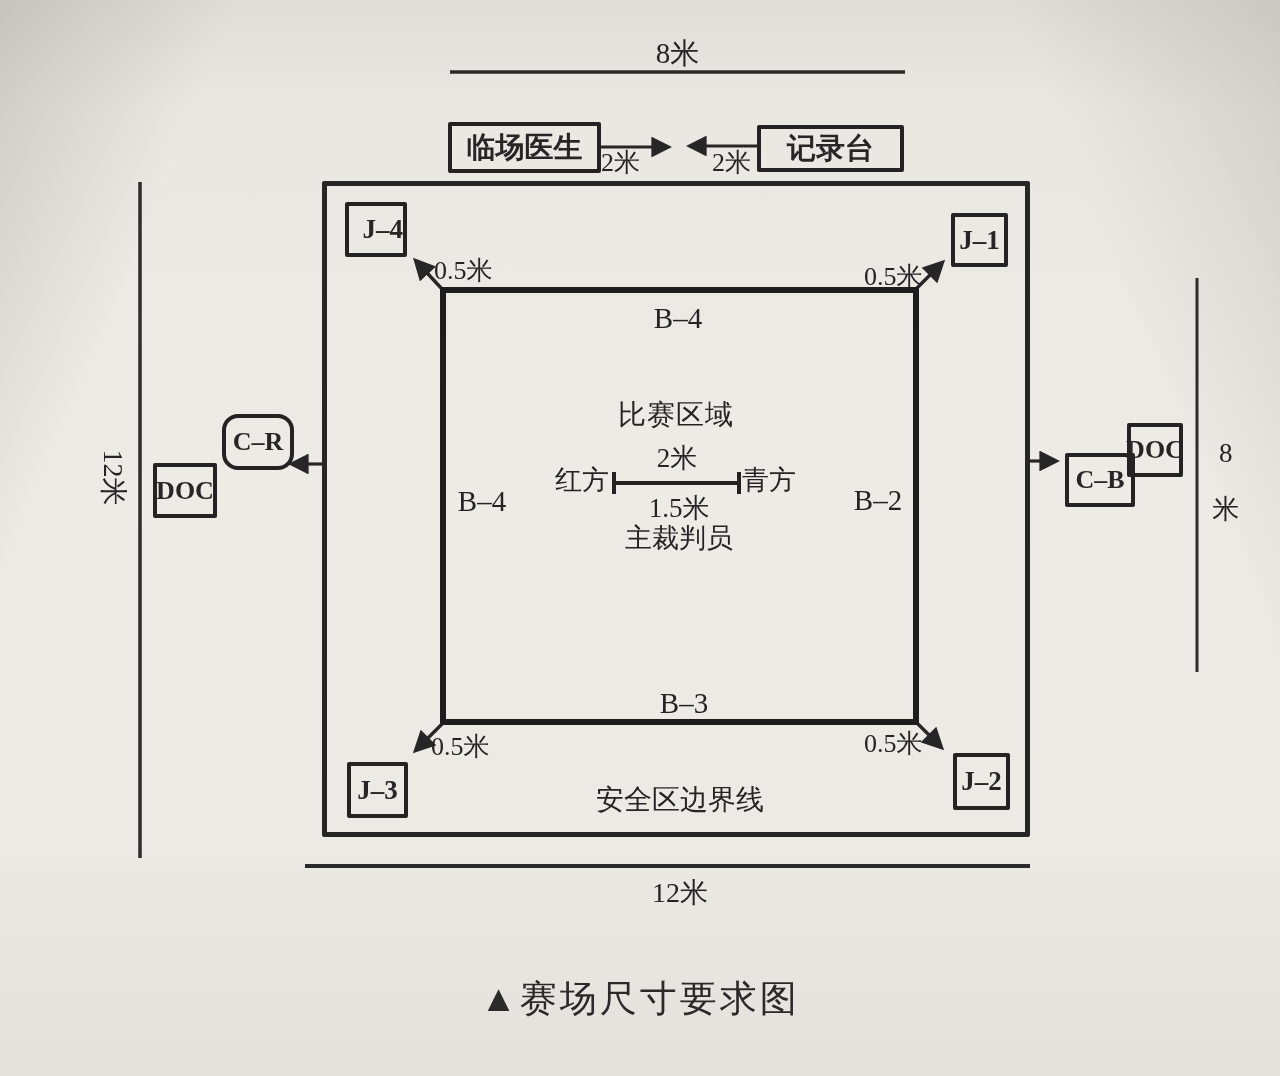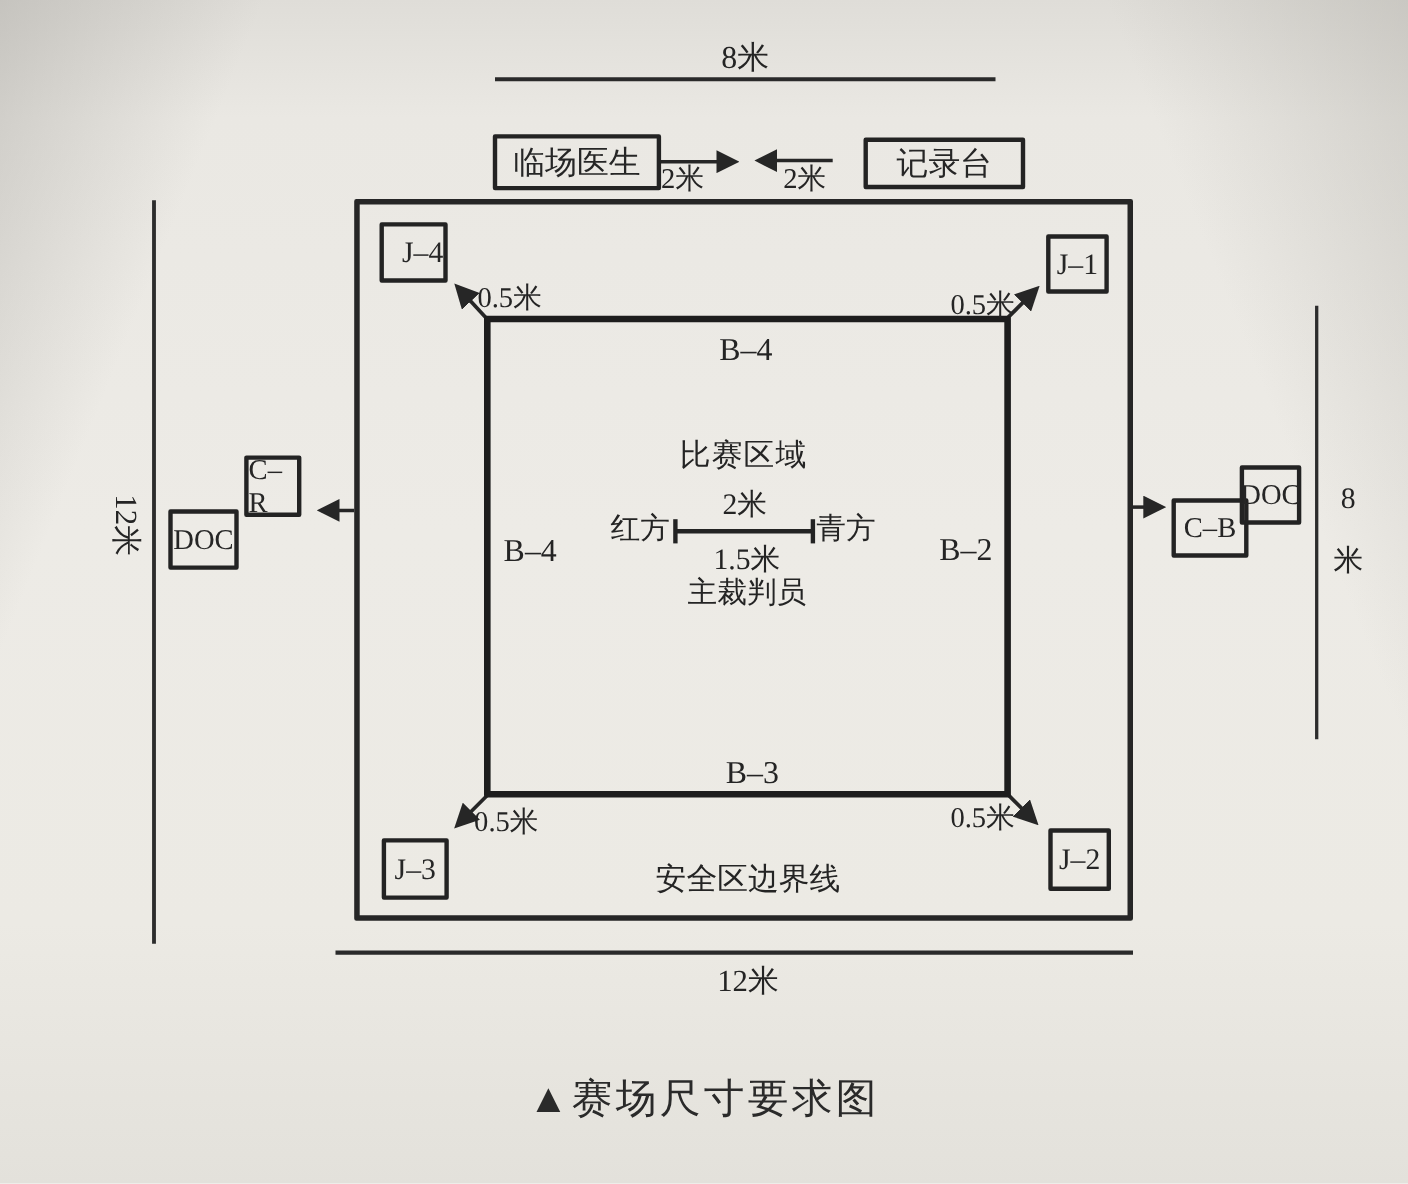--- a/index.html
+++ b/index.html
@@ -26,20 +26,21 @@
   }
   .center{text-align:center;}
   .box{
     position:absolute;
     box-sizing:border-box;
     border:4px solid #232323;
     border-radius:2px;
     display:flex;align-items:center;justify-content:center;
     font-size:27px;
     background:transparent;
+    font-weight:bold;
   }
   .rect{
     position:absolute;
     box-sizing:border-box;
     border-radius:2px;
   }
   .outer-rect{
     left:322px;top:181px;width:708px;height:656px;
     border:5px solid #262626;
   }
@@ -102,21 +103,21 @@
   </svg>
 
   <div class="rect outer-rect"></div>
   <div class="rect inner-rect"></div>
 
   <div class="lbl center" style="left:620px;top:38px;width:115px;font-size:29px;">8米</div>
 
   <div class="box" style="left:448px;top:122px;width:153px;height:51px;font-size:29px;">
     <span>临场医生</span>
   </div>
-  <div class="box" style="left:757px;top:125px;width:147px;height:47px;font-size:29px;margin-left:28px;">
+  <div class="box" style="left:757px;top:125px;width:147px;height:47px;font-size:29px;">
     <span>记录台</span>
   </div>
 
   <div class="lbl" style="left:601px;top:149px;font-size:26px;">2米</div>
   <div class="lbl" style="left:712px;top:149px;font-size:26px;">2米</div>
 
   <div class="box" style="left:345px;top:202px;width:62px;height:55px;justify-content:flex-end;">
     <span>J–4</span>
   </div>
   <div class="box" style="left:951px;top:213px;width:57px;height:54px;">
@@ -140,21 +141,21 @@
   <div class="lbl center" style="left:444px;top:486px;width:76px;font-size:29px;">B–4</div>
 
   <div class="lbl center" style="left:592px;top:400px;width:168px;font-size:28px;letter-spacing:1px;">比赛区域</div>
 
   <div class="lbl center" style="left:637px;top:444px;width:80px;">2米</div>
   <div class="lbl" style="left:555px;top:466px;">红方</div>
   <div class="lbl" style="left:742px;top:466px;">青方</div>
   <div class="lbl center" style="left:629px;top:494px;width:100px;">1.5米</div>
   <div class="lbl center" style="left:616px;top:524px;width:126px;font-size:27px;">主裁判员</div>
 
-  <div class="box" style="left:222px;top:414px;width:52px;height:56px;font-size:26px;">
+  <div class="box" style="left:222px;top:414px;width:72px;height:56px;font-size:26px;border-radius:16px;">
     <span>C–R</span>
   </div>
   <div class="box" style="left:153px;top:463px;width:64px;height:55px;font-size:26px;">
     <span>DOC</span>
   </div>
 
   <div class="box" style="left:1065px;top:453px;width:70px;height:54px;font-size:26px;">
     <span>C–B</span>
   </div>
   <div class="box" style="left:1127px;top:423px;width:56px;height:54px;font-size:26px;">

